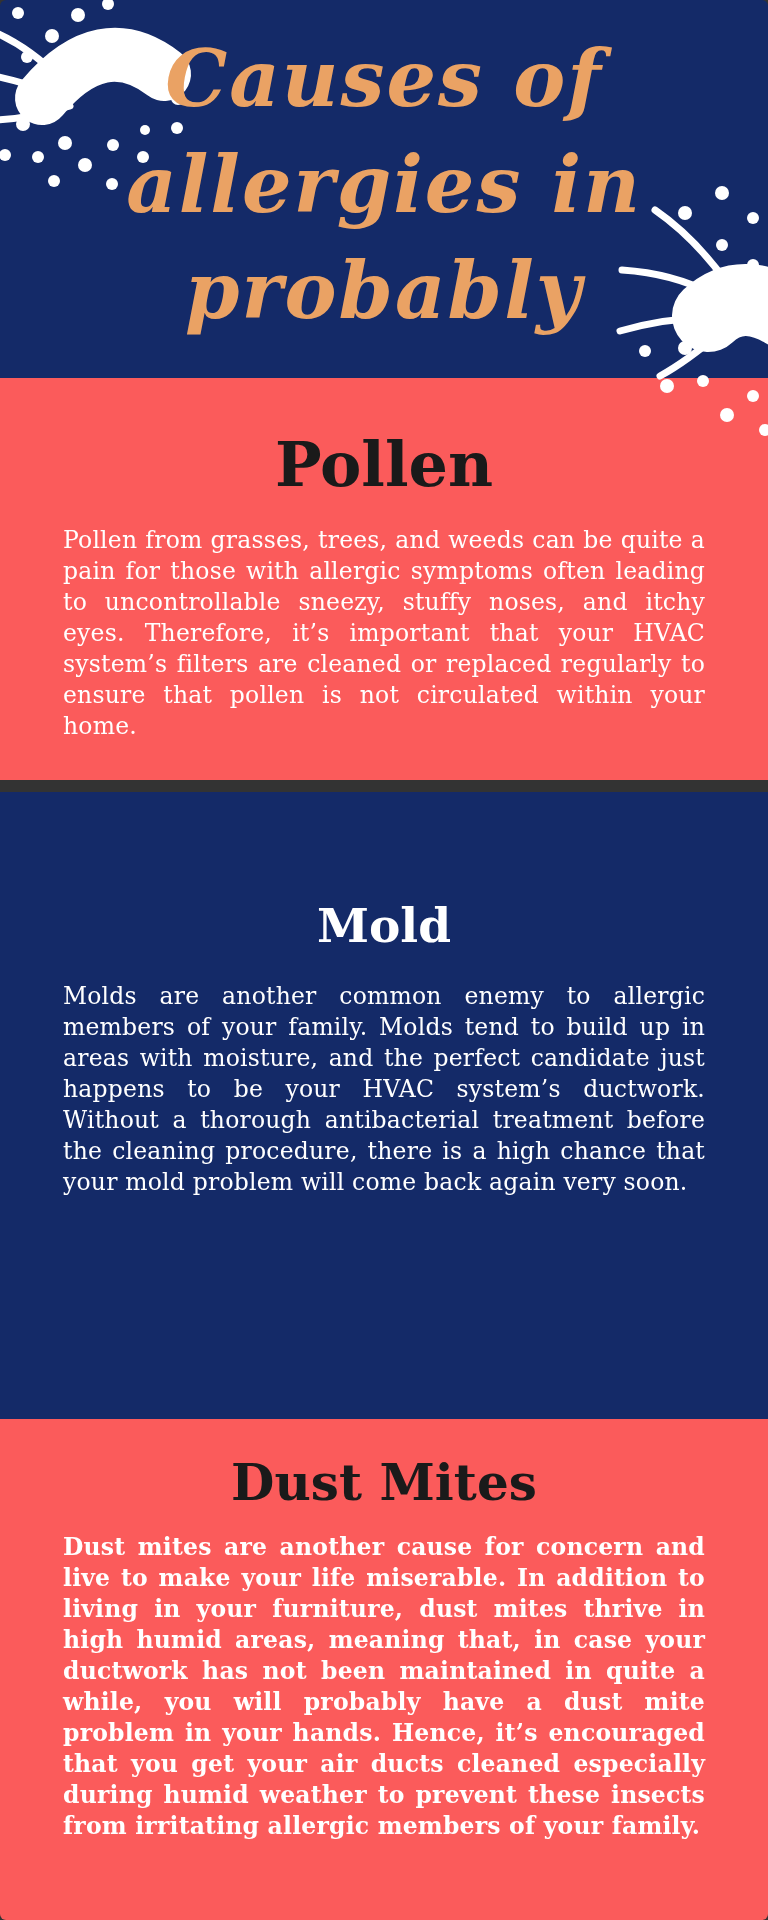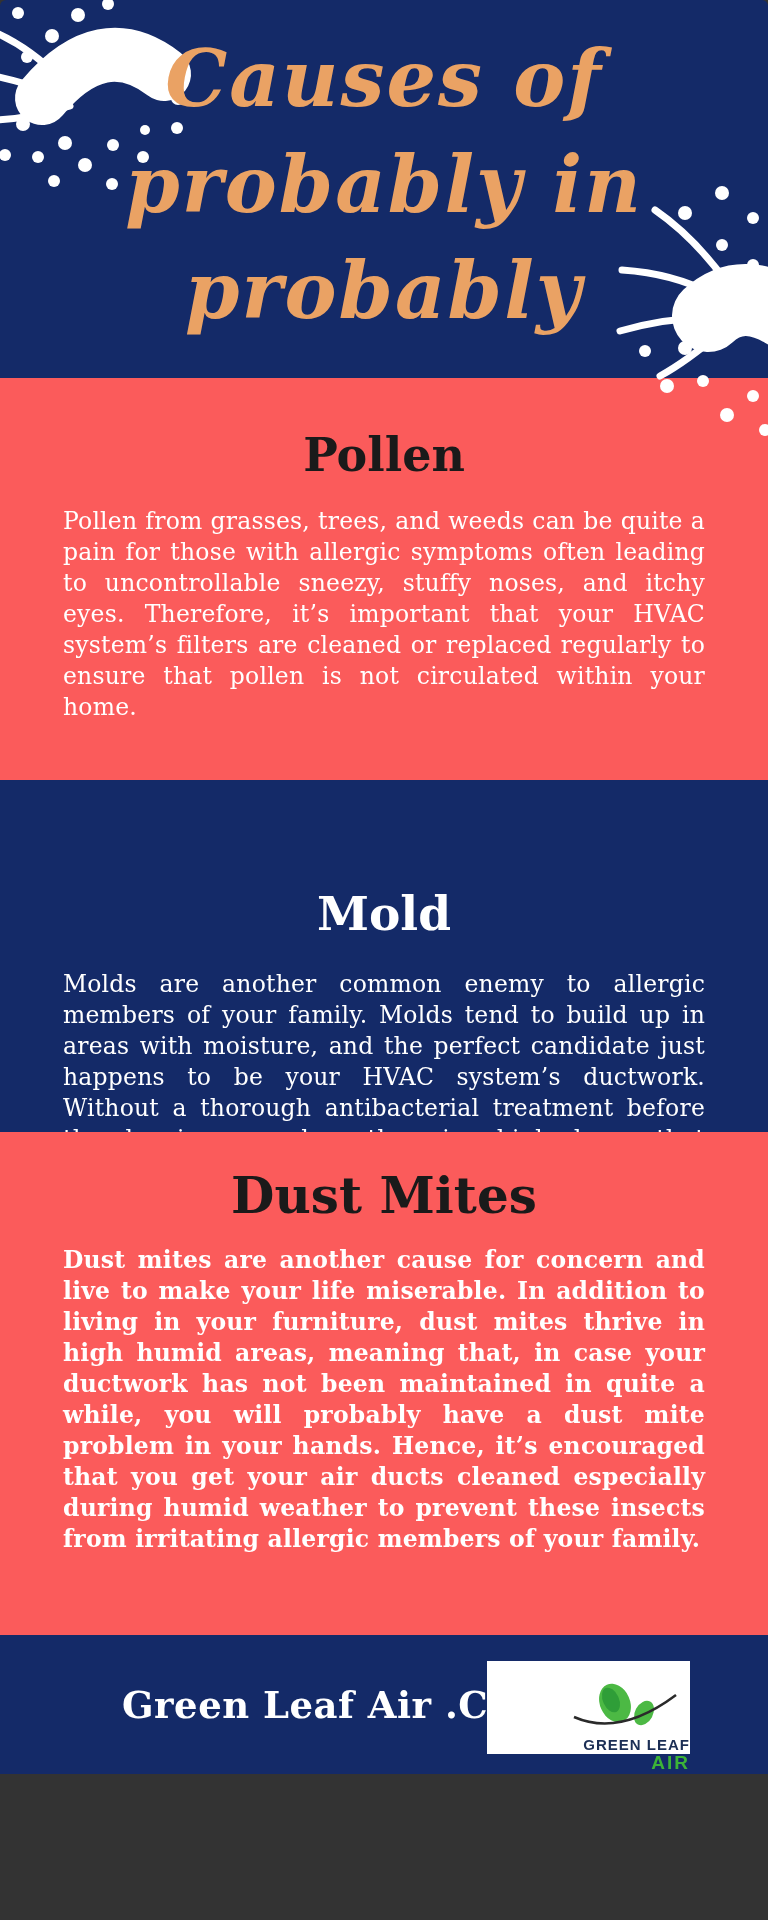--- a/index.html
+++ b/index.html
@@ -18,21 +18,21 @@
     width: 768px;
     height: 1920px;
     margin: 0 auto;
     overflow: hidden;
     font-family: "DejaVu Serif", serif;
     border-radius: 6px;
   }
   .section { position: relative; width: 100%; }
   .sec-header { height: 378px; background: var(--navy); }
   .sec-pollen { height: 402px; background: var(--coral); }
-  .sec-mold   { height: 352px; background: var(--navy); }
+  .sec-mold   { height: 627px; background: var(--navy); margin-top: 12px; }
   .sec-dust   { height: 503px; background: var(--coral); }
   .sec-footer { height: 139px; background: var(--navy); }
 
   .main-title {
     position: relative;
     z-index: 3;
     padding-top: 26px;
     text-align: center;
     font-family: "DejaVu Serif", serif;
     font-style: italic;
@@ -42,21 +42,21 @@
     line-height: 106px;
     letter-spacing: 2px;
   }
   .main-title span { display: block; }
 
   .sec-title {
     text-align: center;
     font-weight: 700;
     font-family: "DejaVu Serif", serif;
   }
-  .sec-pollen .sec-title { padding-top: 50px; font-size: 46px; color: var(--heading-black); }
+  .sec-pollen .sec-title { padding-top: 50px; font-size: 62px; color: var(--heading-black); }
   .sec-mold   .sec-title { padding-top: 106px; font-size: 47px; color: var(--white); }
   .sec-dust   .sec-title { padding-top: 34px; font-size: 50px; color: var(--heading-black); }
 
   .sec-body {
     margin-top: 24px;
     padding: 0 63px;
     font-size: 23.5px;
     line-height: 31px;
     color: var(--white);
     text-align: justify;
@@ -166,21 +166,21 @@
         <circle cx="115" cy="213" r="6"></circle>
       <circle cx="165" cy="228" r="6"></circle>
         <circle cx="139" cy="247" r="7"></circle>
         <circle cx="177" cy="262" r="6"></circle>
     </g>
   </svg>
 
   <div class="section sec-header">
     <h1 class="main-title">
       <span>Causes of</span>
-      <span>probably in</span>
+      <span>allergies in</span>
       <span>probably</span>
     </h1>
   </div>
 
   <div class="section sec-pollen">
     <h2 class="sec-title">Pollen</h2>
     <p class="sec-body">Pollen from grasses, trees, and weeds can be quite a pain for those with allergic symptoms often leading to uncontrollable sneezy, stuffy noses, and itchy eyes. Therefore, it’s important that your HVAC system’s filters are cleaned or replaced regularly to ensure that pollen is not circulated within your home.</p>
   </div>
 
   <div class="section sec-mold">

